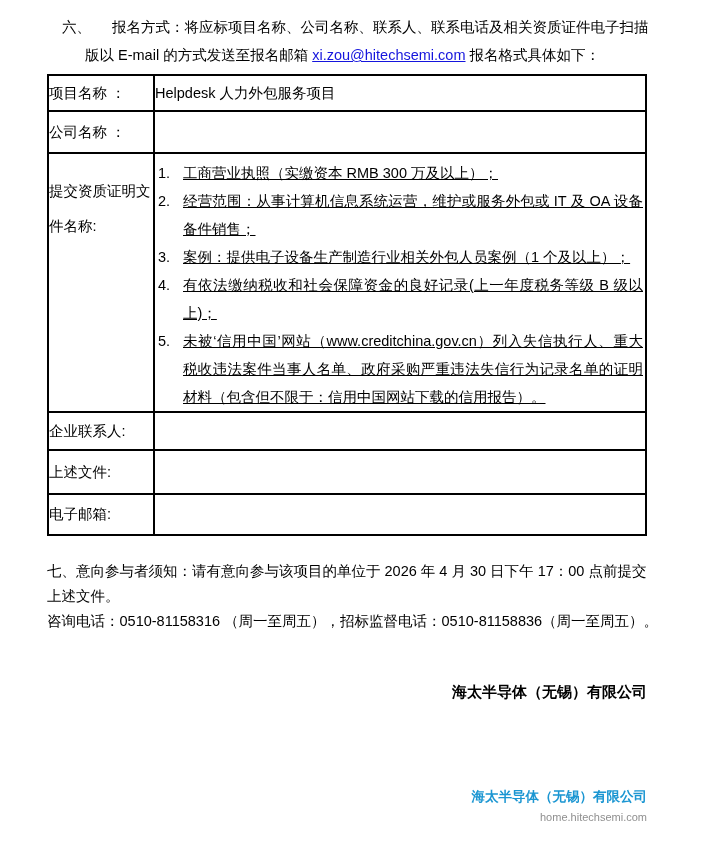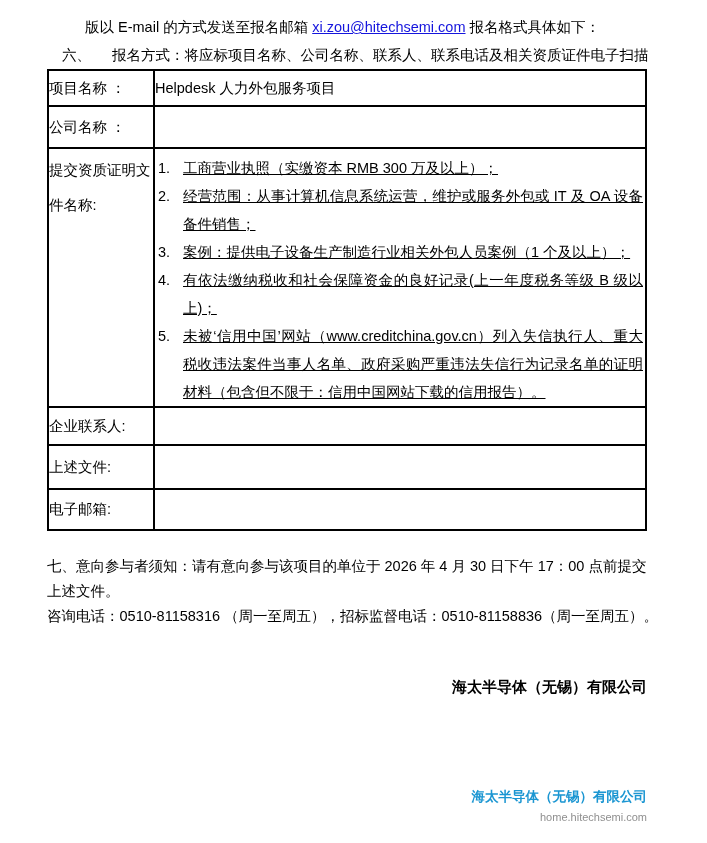--- a/index.html
+++ b/index.html
@@ -41,20 +41,21 @@
   }
   .email-link {
     color: #1515dd;
     text-decoration: underline;
   }
 
   
   table.doc-table {
     border-collapse: collapse;
     width: 600px;
+    margin-top: 5px;
     table-layout: fixed;
   }
   table.doc-table td {
     border: 2px solid #000000;
     vertical-align: middle;
     padding: 0;
   }
   td.label-cell {
     width: 104px;
     padding-left: 5px;
@@ -67,21 +68,21 @@
   tr.row-company td  { height: 40px; }
   tr.row-qual td     { height: 194px; }
   tr.row-contact td  { height: 36px; }
   tr.row-phone td    { height: 42px; }
   tr.row-email td    { height: 39px; }
 
   tr.row-qual td {
     vertical-align: top;
   }
   tr.row-qual td.label-cell {
-    padding-top: 4px;
+    padding-top: 20px;
     line-height: 35px;
   }
   ol.qual-list {
     list-style: none;
     counter-reset: q;
     margin: 0;
     padding: 5px 2px 0 0;
     text-decoration: underline;
   }
   ol.qual-list li {
@@ -132,27 +133,27 @@
     line-height: 15px;
     margin-top: 4px;
   }
 </style>
 </head>
 <body>
 
 <div class="content">
 
   <div class="p6">
+    <div class="line p6-line1">
+      <span>六、</span><span class="p6-num-gap"></span><span>报名方式：将应标项目名称、公司名称、联系人、联系电话及相关资质证件电子扫描</span>
+    </div>
     <div class="line p6-line2">
       <span>版以 E-mail 的方式发送至报名邮箱</span>
       <a href="#" class="email-link" style="color: rgb(21, 21, 221);">xi.zou@hitechsemi.com</a>
       <span>报名格式具体如下：</span>
-    </div>
-    <div class="line p6-line1">
-      <span>六、</span><span class="p6-num-gap"></span><span>报名方式：将应标项目名称、公司名称、联系人、联系电话及相关资质证件电子扫描</span>
     </div>
   </div>
 
   <table class="doc-table">
     <tbody>
         <tr class="row-project">
       <td class="label-cell">项目名称 ：</td>
       <td class="value-cell">Helpdesk 人力外包服务项目</td>
     </tr>
     <tr class="row-company">

